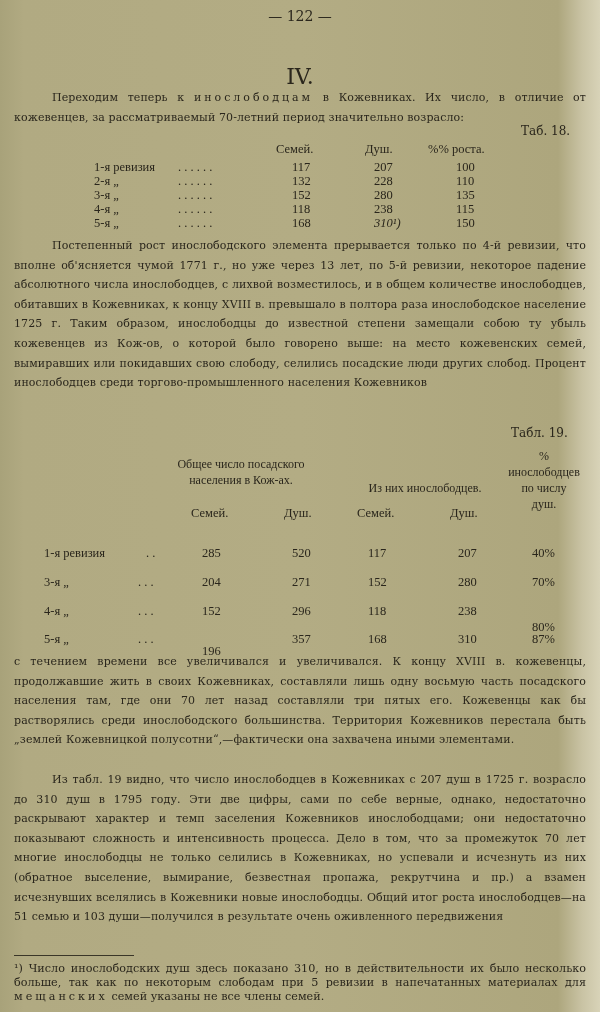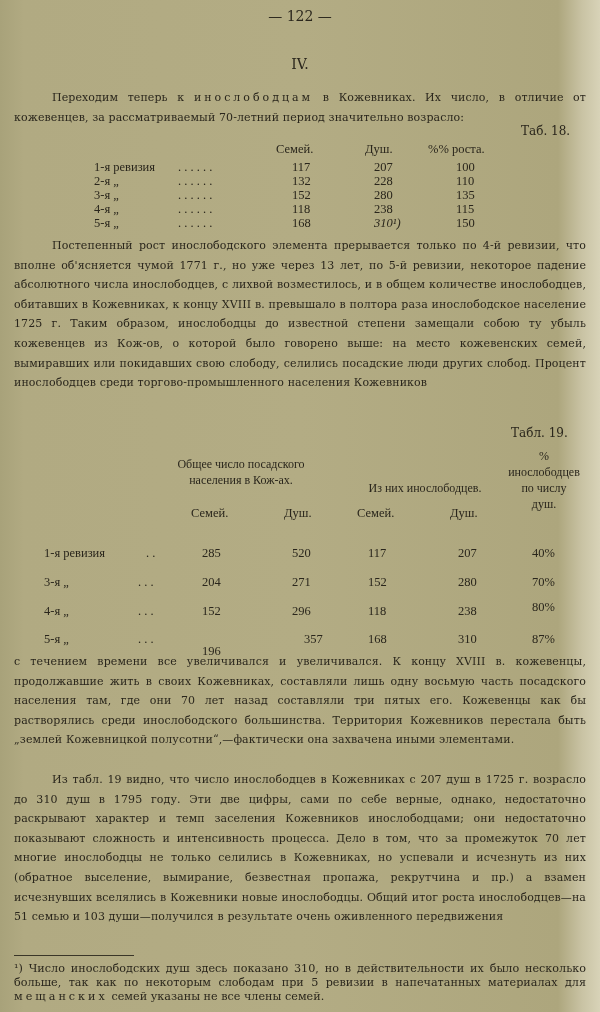--- a/index.html
+++ b/index.html
@@ -5,21 +5,21 @@
   html, body { margin:0; padding:0; }
   body {
     width:600px; height:1012px; overflow:hidden;
     background: linear-gradient(90deg, #a8a27a 0%, #b1aa82 4%, #b3ac84 50%, #ada67d 93%, #c9c3a4 97%, #d8d3b8 100%);
     font-family: "DejaVu Serif", "Liberation Serif", serif;
     color:#2a261c;
     position:relative;
   }
   .page { position:absolute; left:14px; top:0; width:572px; }
   .pagenum { position:absolute; top:8px; left:0; width:572px; text-align:center; font-size:14px; }
-  .section { position:absolute; top:56px; left:0; width:572px; text-align:center; font-size:14px; }
+  .section { position:absolute; top:64px; left:0; width:572px; text-align:center; font-size:22px; }
   .para { position:absolute; left:0; width:572px; font-size:11px; line-height:19.6px; text-align:justify; letter-spacing:0.1px; }
   .para .ind { display:inline-block; width:38px; }
   .sp { letter-spacing:3px; }
   .tablabel { position:absolute; font-size:12px; }
   .t18 { position:absolute; top:140px; left:0; width:572px; font-family:"Liberation Serif", serif; font-size:12.5px; }
   .t18 .row { position:absolute; left:0; height:14px; width:572px; }
   .t18 span { position:absolute; }
   .t19 { position:absolute; top:440px; left:0; width:572px; font-family:"Liberation Serif", serif; font-size:12.5px; }
   .t19 span { position:absolute; }
   .t19 .hdr { font-size:12px; line-height:16px; text-align:center; }
@@ -107,26 +107,26 @@
     <span style="top:135px; left:354px;">152</span>
     <span style="top:135px; left:444px;">280</span>
     <span style="top:135px; left:518px;">70%</span>
 
     <span style="top:164px; left:30px;">4-я „</span>
     <span style="top:164px; left:124px;">. . .</span>
     <span style="top:164px; left:188px;">152</span>
     <span style="top:164px; left:278px;">296</span>
     <span style="top:164px; left:354px;">118</span>
     <span style="top:164px; left:444px;">238</span>
-    <span style="top:160px; left:518px;">80%</span>
+    <span style="top:180px; left:518px;">80%</span>
 
     <span style="top:192px; left:30px;">5-я „</span>
     <span style="top:192px; left:124px;">. . .</span>
     <span style="top:192px; left:188px;margin-top:12px;">196</span>
-    <span style="top:192px; left:278px;margin-left:12px;">357</span>
+    <span style="top:192px; left:278px;">357</span>
     <span style="top:192px; left:354px;">168</span>
     <span style="top:192px; left:444px;">310</span>
     <span style="top:192px; left:518px;">87%</span>
   </div>
 
   <div class="para" style="top:652px;"><span>с течением времени все увеличивался и увеличивался. К концу XVIII в. кожевенцы, продолжавшие жить в своих Кожевниках, составляли лишь одну восьмую часть посадского населения там, где они 70 лет назад составляли три пятых его. Кожевенцы как бы растворялись среди инослободского большинства. Территория Кожевников перестала быть „землей Кожевницкой полусотни“,—фактически она захвачена иными элементами.</span></div>
 
   <div class="para" style="top:770px;"><span class="ind"></span><span>Из табл. 19 видно, что число инослободцев в Кожевниках с 207 душ в 1725 г. возрасло до 310 душ в 1795 году. Эти две цифры, сами по себе верные, однако, недостаточно раскрывают характер и темп заселения Кожевников инослободцами; они недостаточно показывают сложность и интенсивность процесса. Дело в том, что за промежуток 70 лет многие инослободцы не только селились в Кожевниках, но успевали и исчезнуть из них (обратное выселение, вымирание, безвестная пропажа, рекрутчина и пр.) а взамен исчезнувших вселялись в Кожевники новые инослободцы. Общий итог роста инослободцев—на 51 семью и 103 души—получился в результате очень оживленного передвижения</span></div>
 
   <div class="rule" style="top:955px;"></div>

